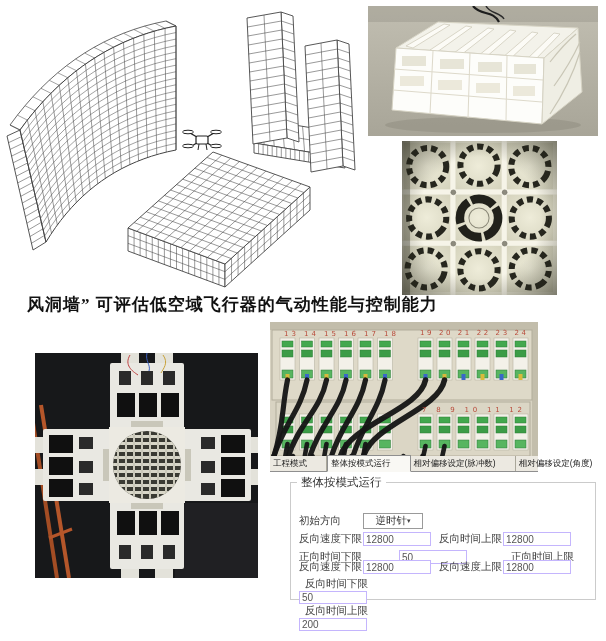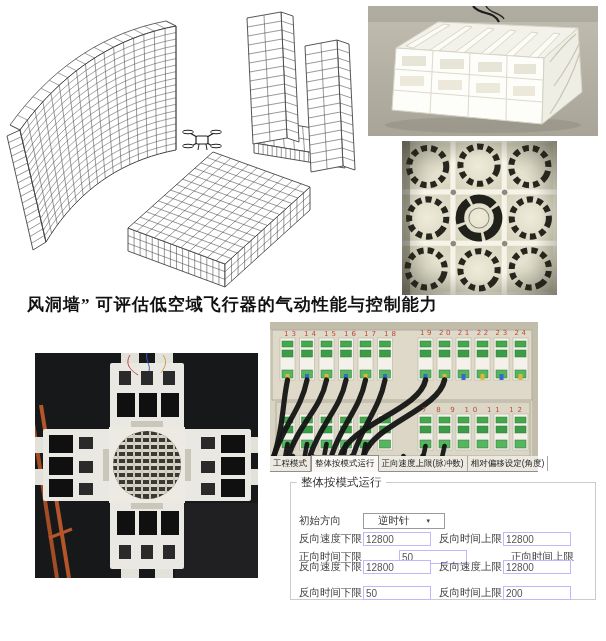--- a/index.html
+++ b/index.html
@@ -12,39 +12,39 @@
   .caption{position:absolute;left:0;width:606px;text-align:left;
            font-family:"Liberation Serif","DejaVu Serif",serif;
            font-weight:bold;color:#111;letter-spacing:1px;padding-left:27px;}
   #caption-mid{top:295px;font-size:17px;line-height:20px;}
   #caption-bottom{top:609px;font-size:17px;line-height:22px;}
 
   
   .tabbar{position:absolute;left:270px;top:456px;width:268px;height:15px;
           background:#ece9e1;border-bottom:1px solid #8f8f8f;
           display:flex;align-items:flex-end;font-size:8.5px;color:#222;white-space:nowrap;}
-  .tab{padding:2px 3px 1px 3px;border-right:1px solid #aaa79a;cursor:default;text-align:right;}
+  .tab{padding:2px 19px 1px 3px;border-right:1px solid #aaa79a;cursor:default;text-align:right;}
   .tab.active{background:#f9f8f4;border:1px solid #8f8f8f;border-bottom:1px solid #f9f8f4;
               margin-bottom:-1px;}
 
   
   .formpanel{position:absolute;left:284px;top:472px;width:322px;height:134px;background:#fff;}
   .groupbox{position:absolute;left:6px;top:10px;width:306px;height:118px;
             border:1px solid #cbcbcb;box-sizing:border-box;}
   .grouplabel{position:absolute;top:-8px;left:6px;background:#fff;padding:0 4px;
               font-size:11.5px;color:#333;}
   .frow{position:absolute;left:0;display:flex;align-items:center;height:16px;
         padding-left:8px;font-size:10.5px;color:#3d3d3d;white-space:nowrap;}
   .flabel{display:inline-block;width:64px;}
   .fvalue{color:#333;}
   .fin{width:62px;height:12px;border:1px solid #c4b5fd;font-size:10px;color:#555;
        padding:0 2px;margin-right:8px;font-family:"Liberation Sans",sans-serif;background:#fff;}
-  .dropdown{display:inline-flex;align-items:center;justify-content:space-between;
+  .dropdown{display:inline-flex;align-items:center;justify-content:center;
             width:52px;height:14px;border:1px solid #9a9a9a;background:#fff;
-            padding:0 14px;font-size:10.5px;color:#333;}
+            padding:0 3px;font-size:10.5px;color:#333;}
   .caret{font-size:7px;color:#444;}
 
   .rednum{font-size:7px;fill:#b84a3a;font-family:"DejaVu Sans",sans-serif;}
 </style>
 </head>
 <body>
 
 <div class="page">
 
   <div class="abs" style="left:0;top:0;width:360px;height:292px;">
@@ -601,21 +601,21 @@
         </g>
       <text class="rednum" x="14" y="14" textLength="112" lengthAdjust="spacing">13 14 15 16 17 18</text>
       <text class="rednum" x="150" y="13" textLength="106" lengthAdjust="spacing">19 20 21 22 23 24</text>
       <text class="rednum" x="152" y="90" textLength="100" lengthAdjust="spacing">7 8 9 10 11 12</text>
     </svg>
   </div>
 
   <div class="tabbar">
     <div class="tab">工程模式</div>
     <div class="tab active">整体按模式运行</div>
-    <div class="tab">正向速度上限(脉冲数)</div>
+    <div class="tab">相对偏移设定(脉冲数)</div>
     <div class="tab">相对偏移设定(角度)</div>
   </div>
 
   <div class="formpanel">
     <div class="groupbox">
       <span class="grouplabel">整体按模式运行</span>
 
 
       <div class="frow" style="top:30px;">
         <span class="flabel">初始方向</span>
@@ -639,21 +639,21 @@
         <input class="fin" value="200" style="">
       </div>
 
       <div class="frow" style="top:76px;">
         <span class="flabel">反向速度下限</span>
         <input class="fin" value="12800" style="">
         <span class="flabel">反向速度上限</span>
         <input class="fin" value="12800" style="">
       </div>
 
-      <div class="frow" style="top:102px;">
+      <div class="frow" style="top:94px;flex-direction:column;">
         <span class="flabel">反向时间下限</span>
         <input class="fin" value="50" style="">
         <span class="flabel">反向时间上限</span>
         <input class="fin" value="200" style="">
       </div>
     </div>
   </div>
 
 </div>
 

